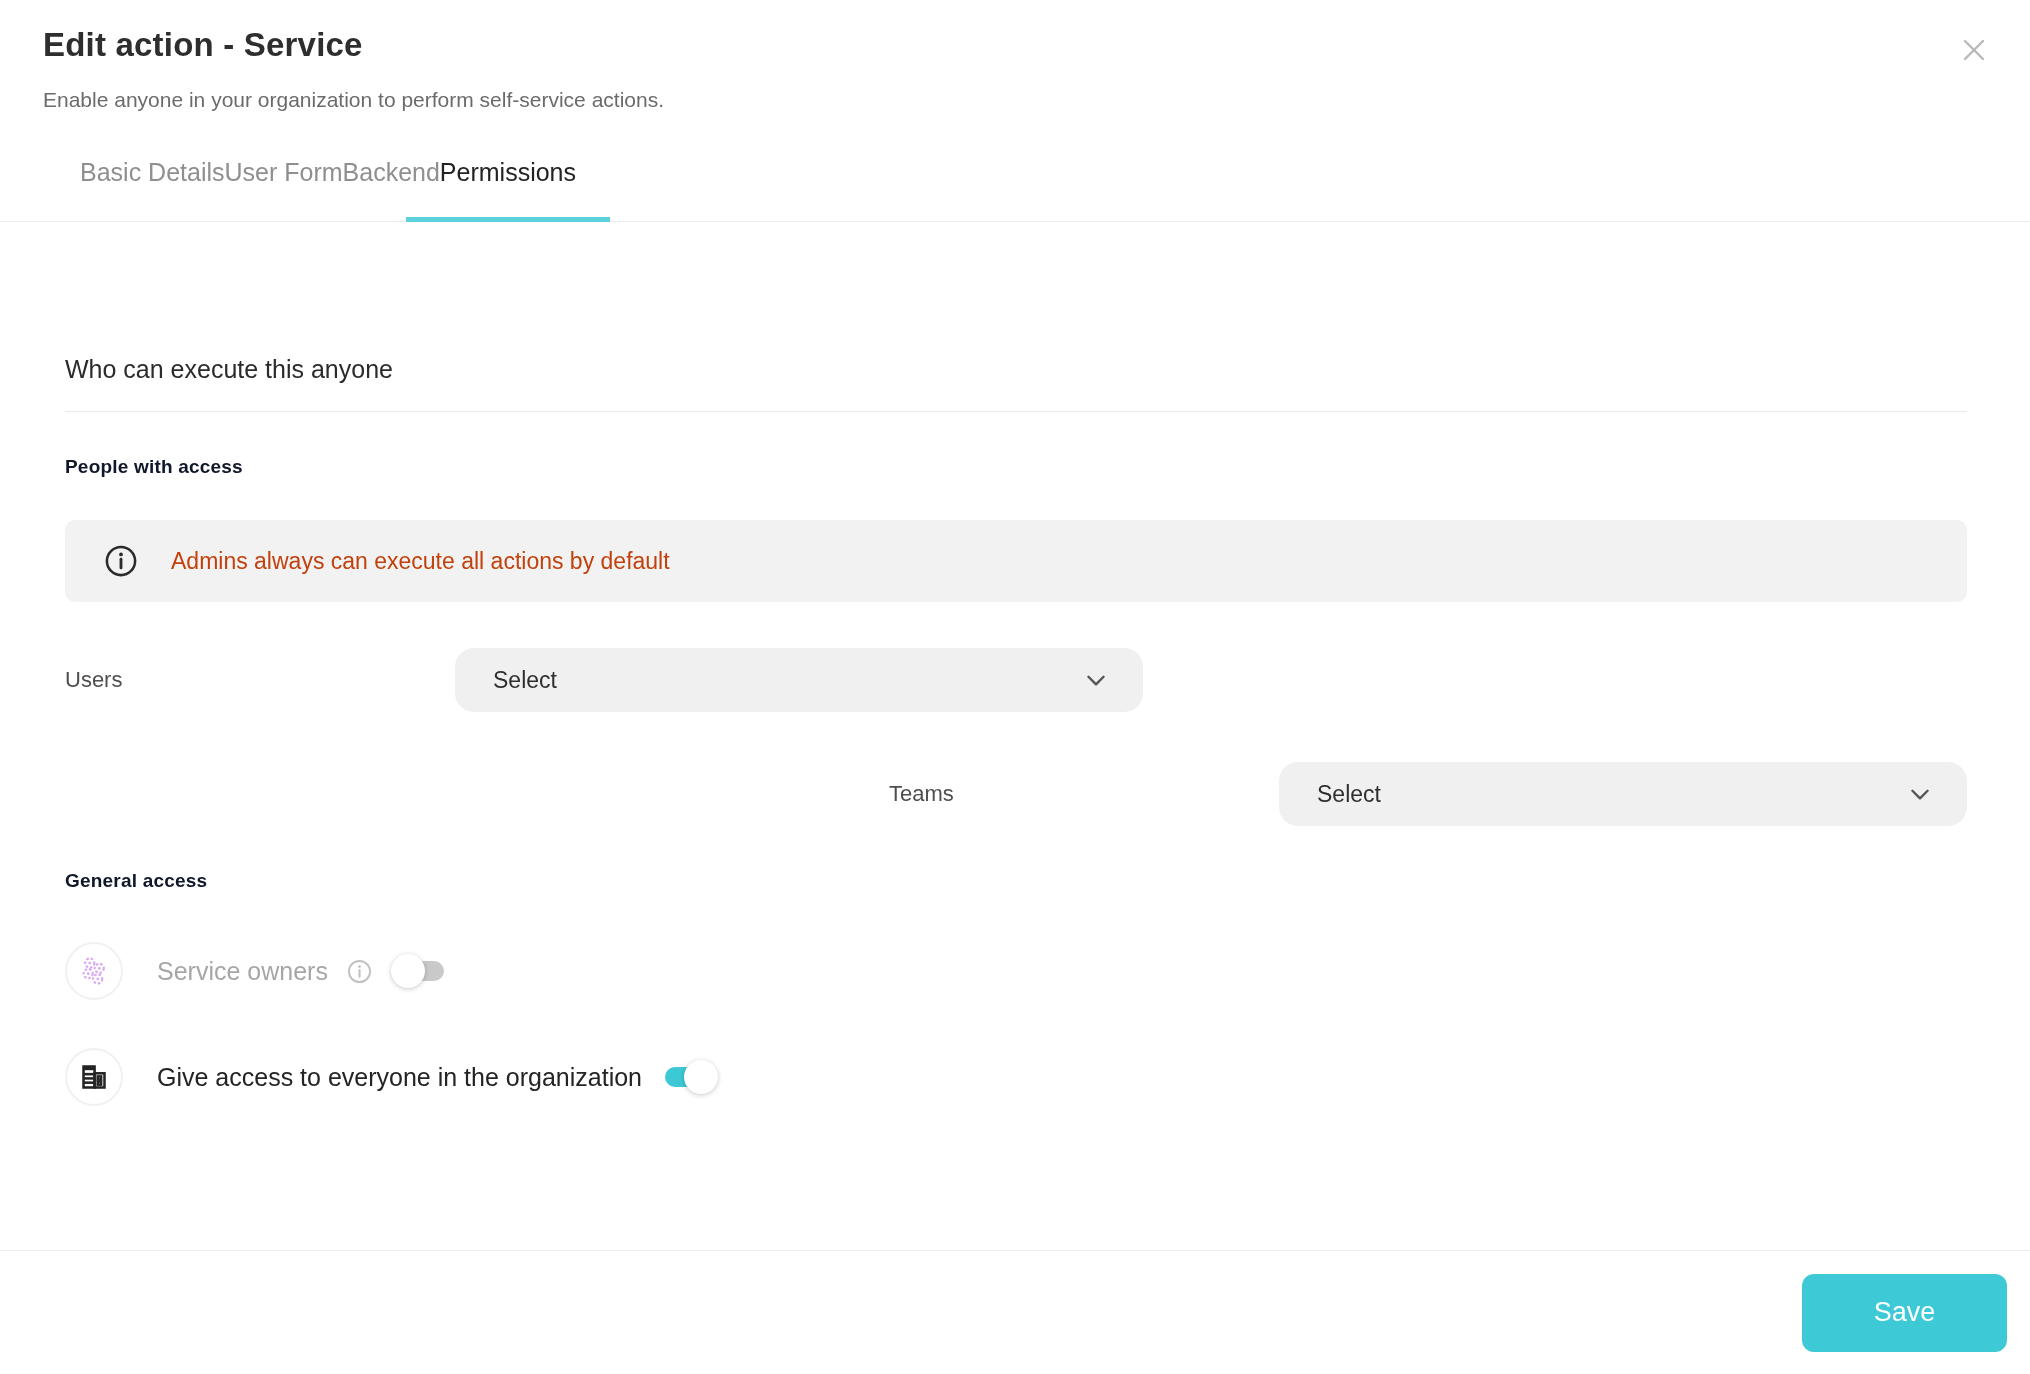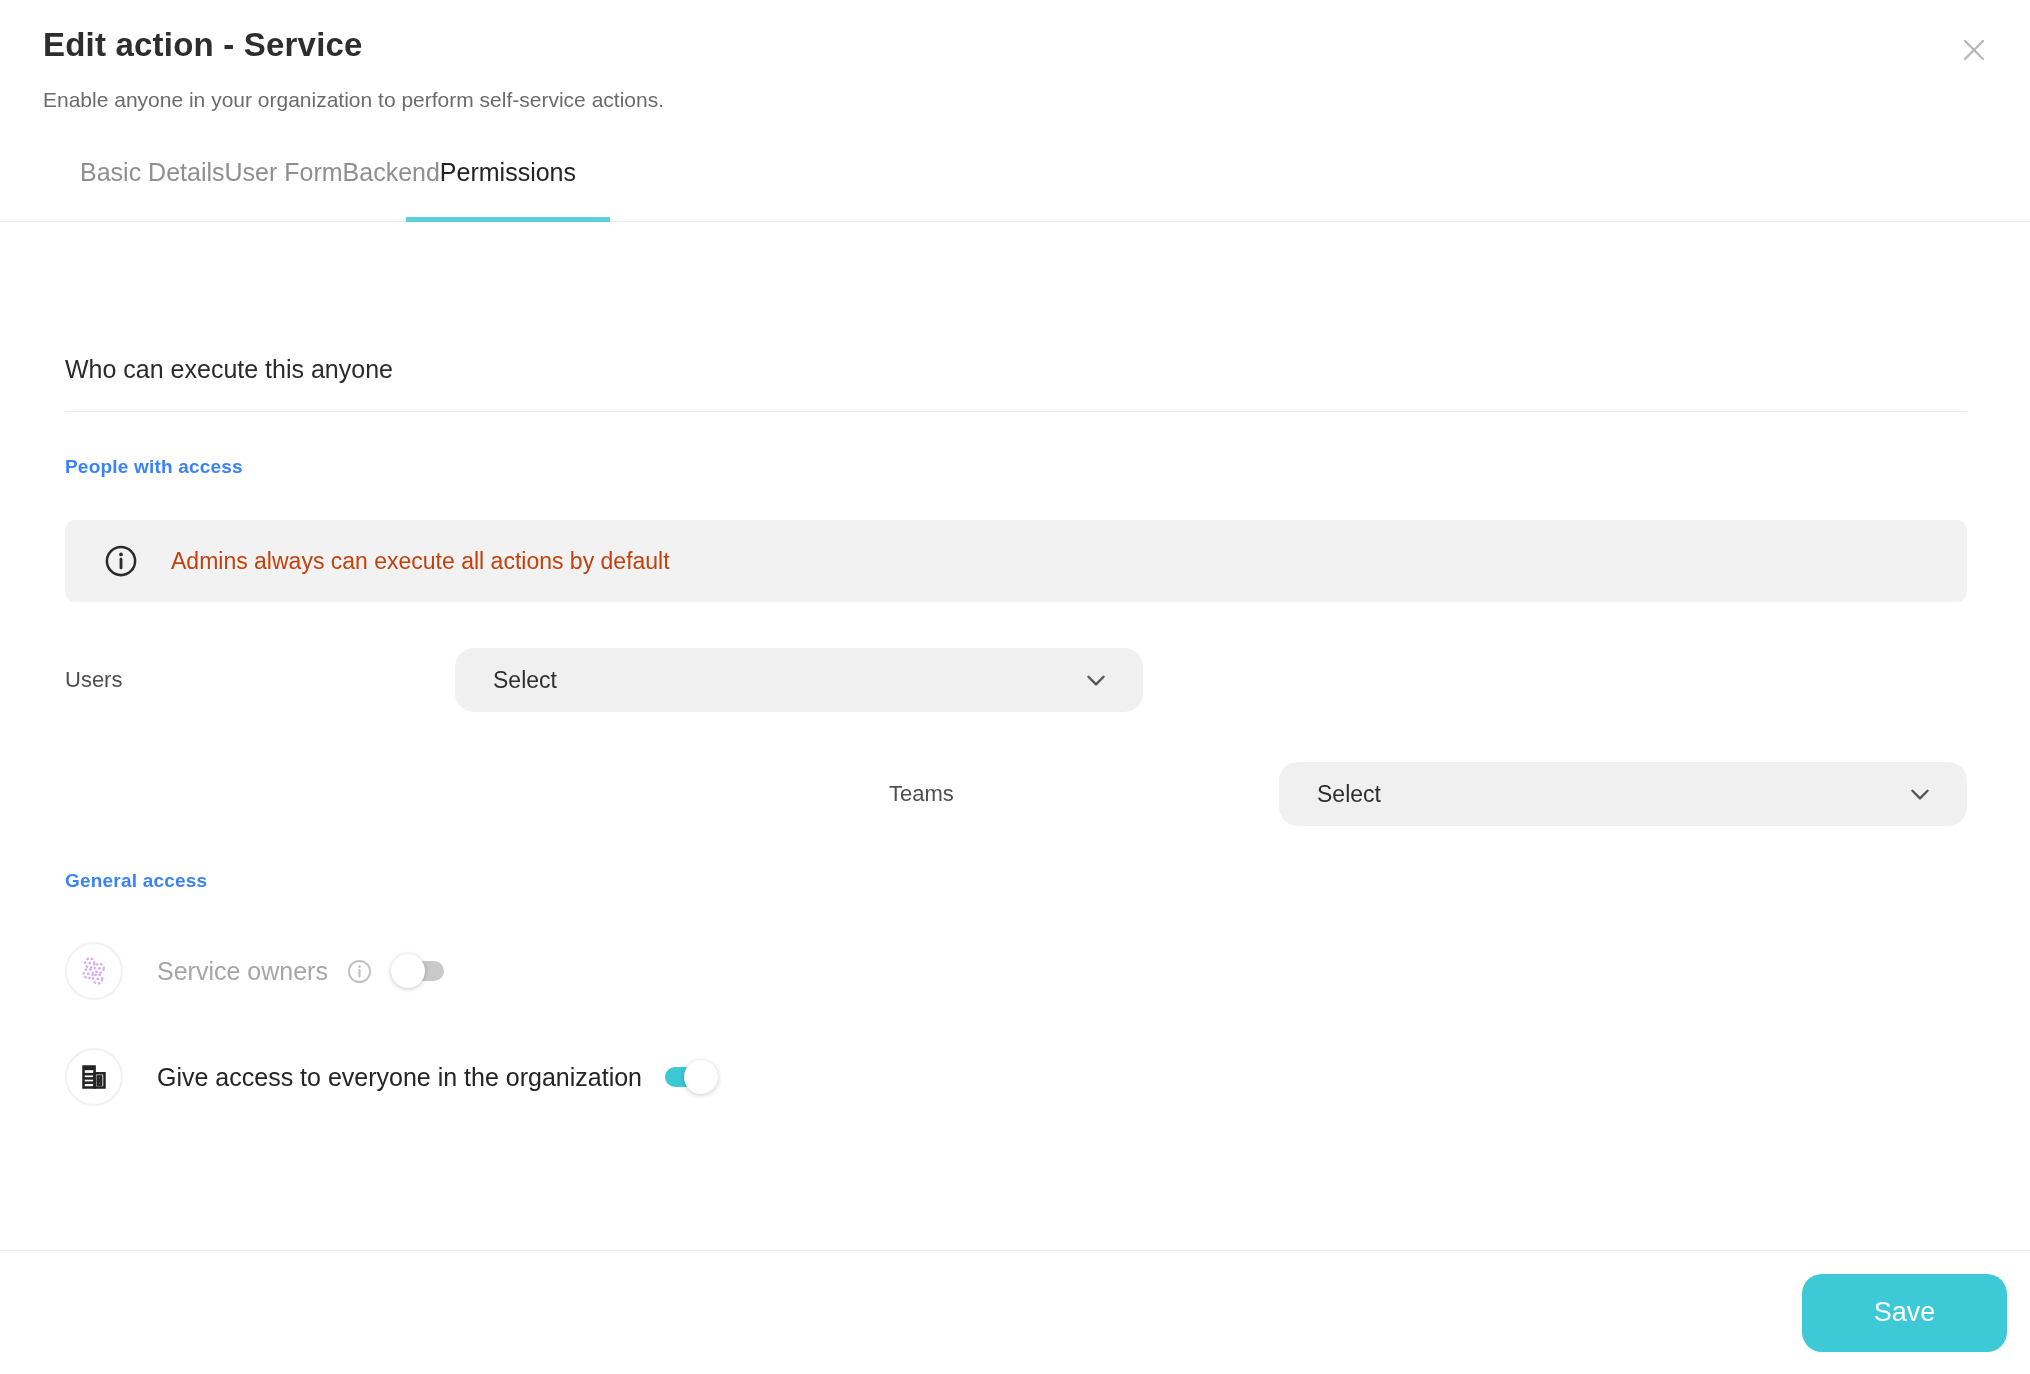--- a/index.html
+++ b/index.html
@@ -17,21 +17,21 @@
   
   .tabs { margin-top:46px; padding-left:80px; display:flex; border-bottom:1px solid #ececec; }
   .tab { font-size:25px; color:#8f8f8f; padding-bottom:34px; position:relative; cursor:pointer; white-space:nowrap; }
   .tab.active { color:#232323; }
   .tab.active::after { content:""; position:absolute; left:-34px; right:-34px; bottom:-1px;
                        height:5px; background:var(--accent_underline,#5CD1DC); }
 
   
   .content { flex:1; padding:0 63px 0 65px; }
   .section-title { margin-top:133px; font-size:25px; color:#2b2b2b; padding-bottom:27px; border-bottom:1px solid #e9e9e9; }
-  .subhead { margin-top:44px; font-size:19px; font-weight:700; color:#3b82f6; letter-spacing:.2px; }
+  .subhead { margin-top:44px; font-size:19px; font-weight:700; color:#0f172a; letter-spacing:.2px; }
 
   .banner { margin-top:42px; height:82px; background:#f2f2f2; border-radius:10px;
             display:flex; align-items:center; padding:0 38px; gap:32px; }
   .banner-text { font-size:23px; color:#c2410c; }
 
   .field-row { display:flex; align-items:center; }
   .field-row.users { margin-top:46px; }
   .field-row.teams { margin-top:50px;justify-content:flex-end; }
   .field-label { width:390px; font-size:22px; color:#4f4f4f; }
   .select { width:688px; height:64px; background:#f0f0f0; border-radius:19px; display:flex;
@@ -52,21 +52,21 @@
   .switch .track { position:absolute; left:5px; right:5px; top:8px; height:20px; border-radius:10px; background:#c9c9c9; }
   .switch .thumb { position:absolute; top:1px; width:34px; height:34px; border-radius:50%; background:#fff;
                    box-shadow:0 1px 5px rgba(0,0,0,.22); }
   .switch.off .thumb { left:0; }
   .switch.on  .thumb { right:0; }
   .switch.on  .track { background:var(--accent,#3CC8D5); }
 
   
   .footer { height:124px; border-top:1px solid #ececec; display:flex; align-items:center; justify-content:flex-end;
             padding-right:23px; background:#fff; }
-  .save-btn { width:205px; height:78px; border:none; border-radius:20px; background:var(--save_bg,#3EC9D6);
+  .save-btn { width:205px; height:78px; border:none; border-radius:12px; background:var(--save_bg,#3EC9D6);
               color:#fff; font-size:27px; font-family:inherit; cursor:pointer; }
   svg { display:block; }
 </style>
 </head>
 <body>
 
 <div class="modal">
 
   <div class="header">
     <div class="title">Edit action - Service</div>

